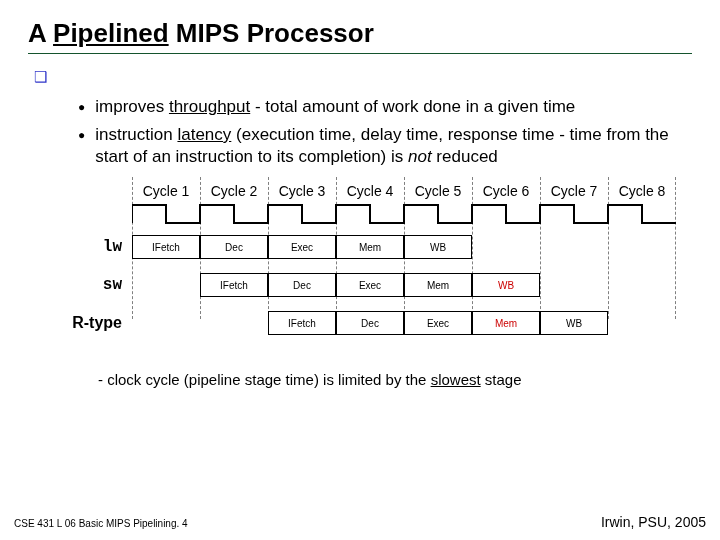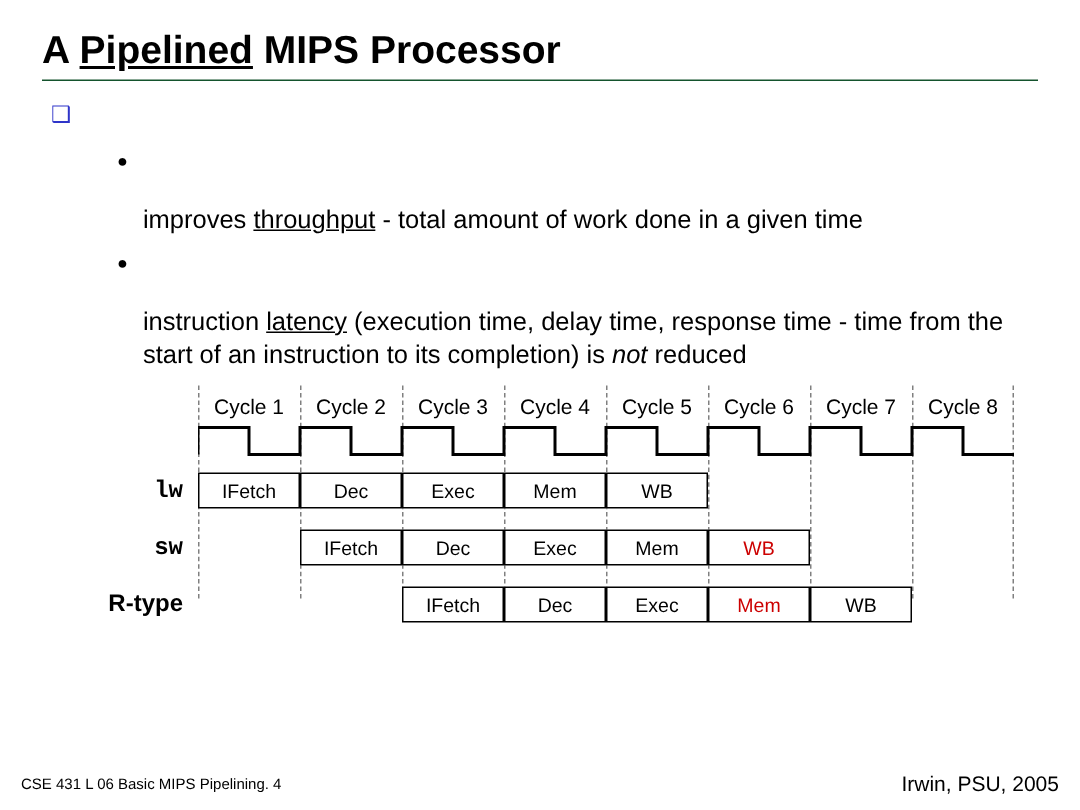--- a/index.html
+++ b/index.html
@@ -19,21 +19,21 @@
     margin: 0 0 10px 0;
   }
   .title .u { text-decoration: underline; }
   .bul1 { display: flex; margin: 0 0 2px 6px; }
   .bul1 .glyph { color: #2f35c9; font-size: 15px; line-height: 26px; margin-right: 10px; }
   .bul1 .txt  { font-size: 21px; line-height: 26px; }
   .bul1 .txt .u { text-decoration: underline; }
   .bul2-wrap { margin: 6px 0 0 50px; }
   .bul2 { display: flex; margin: 4px 0 6px 0; }
   .bul2 .glyph { font-size: 12px; line-height: 22px; margin-right: 10px; color:#000; }
-  .bul2 .txt { font-size: 17px; line-height: 22px; margin-top: 40px; }
+  .bul2 .txt { font-size: 17px; line-height: 22px; }
   .bul2 .txt .u { text-decoration: underline; }
   .emph { font-style: italic; }
 
   
   .diagram {
     position: relative;
     margin: 11px 0 0 8px;
     height: 180px;
   }
   .cycles-row {
@@ -58,21 +58,21 @@
     position: absolute; top: 24px; left: 0;
   }
   .clock-svg { display:block; }
 
   .stage-rows { position: absolute; left: 0; top: 54px; }
   .stage-row { display:flex; align-items:center; height: 28px; margin-bottom: 10px; }
   .row-label { font-size: 16px; font-weight: bold; text-align: right; }
   .row-label.mono { font-family: "Courier New", monospace; }
   .stage {
     flex: 0 0 68px; width: 68px; height: 24px;
-    text-align: center; font-size: 13px; line-height: 24px;
+    text-align: center; font-size: 10px; line-height: 24px;
     background: #fff;
   }
   .stage.b { border: 1.5px solid #000; box-sizing: border-box; }
   .stage.empty { background: transparent; }
   .stage.red { color: #cc0000; }
 
   .notes { margin: 10px 0 0 70px; font-size: 15px; line-height: 22px; }
   .notes .u { text-decoration: underline; }
 
   .footer-l { position:absolute; left: 14px; bottom: 11px; font-size: 10px; color:#000; }
@@ -146,17 +146,18 @@
           <div class="stage b">IFetch</div>
           <div class="stage b">Dec</div>
           <div class="stage b">Exec</div>
           <div class="stage b red">Mem</div>
           <div class="stage b">WB</div>
         </div>
       </div>
   </div>
 
   <div class="notes">
+    <div><span>- clock cycle (pipeline stage time) is limited by the </span><span class="u">slowest</span><span> stage</span></div>
   </div>
 </div>
 
 <div class="footer-l">CSE 431 L 06 Basic MIPS Pipelining. 4</div>
 <div class="footer-r">Irwin, PSU, 2005</div>
 
 </body></html>

